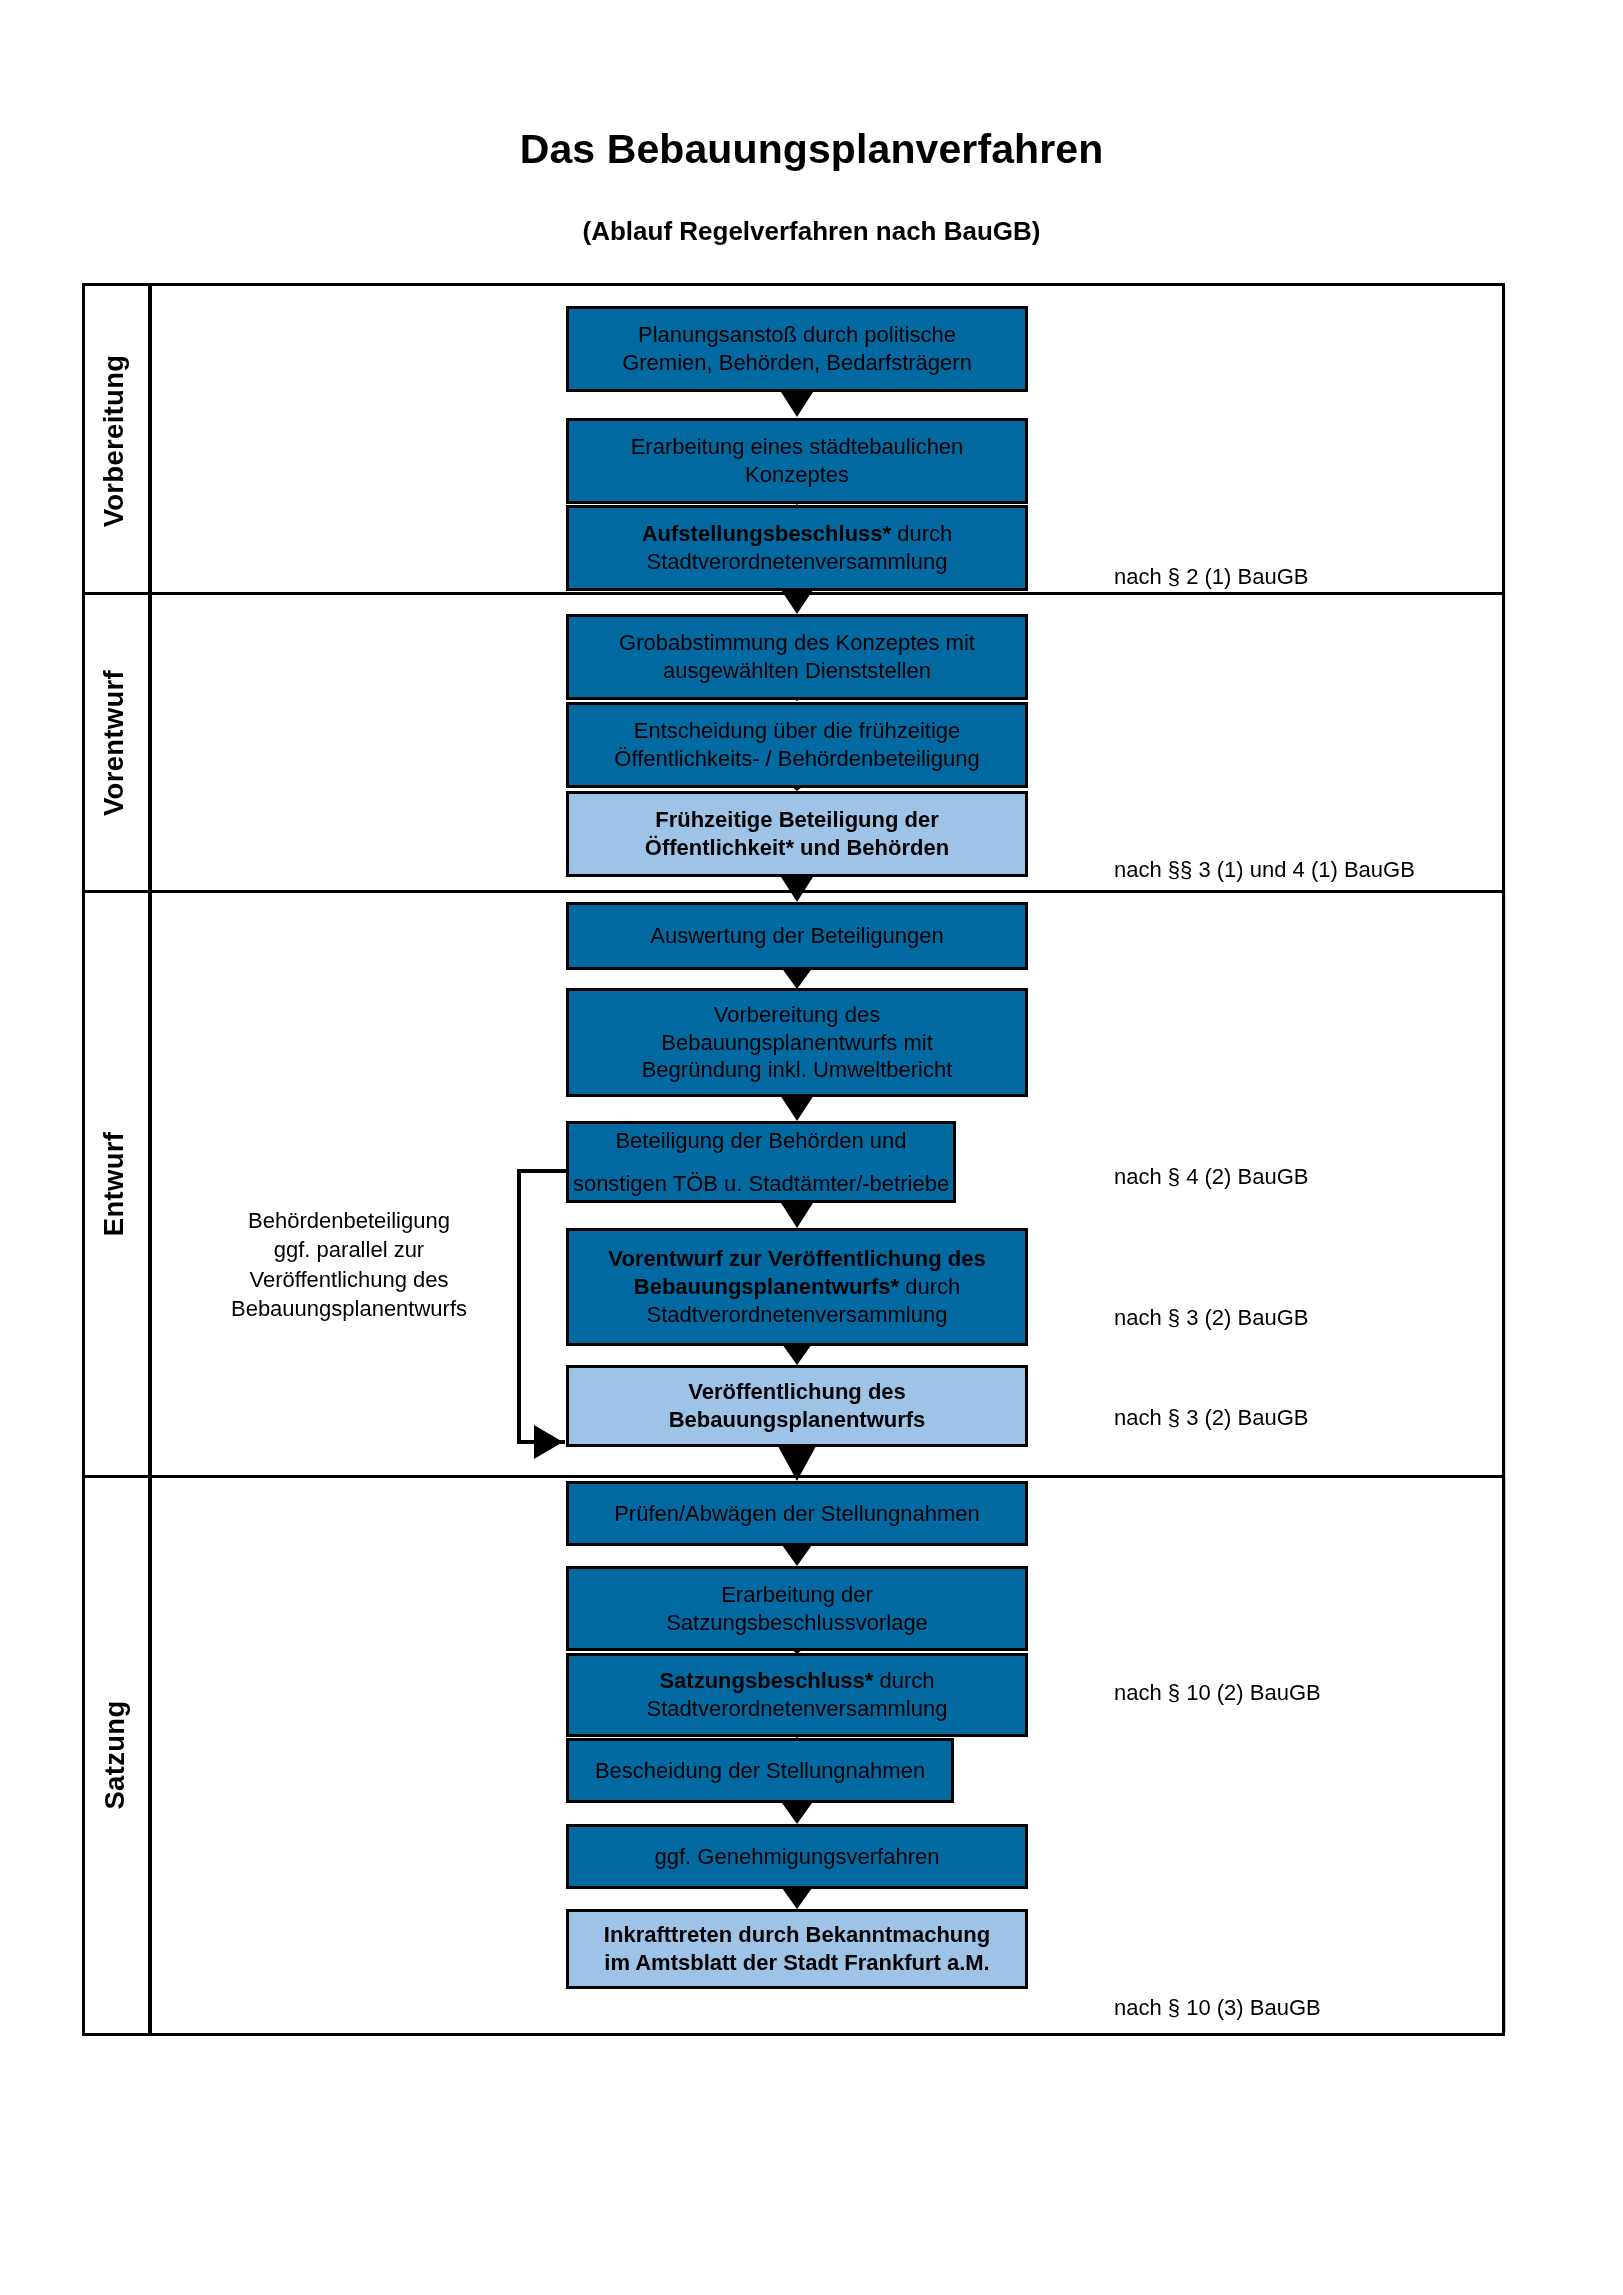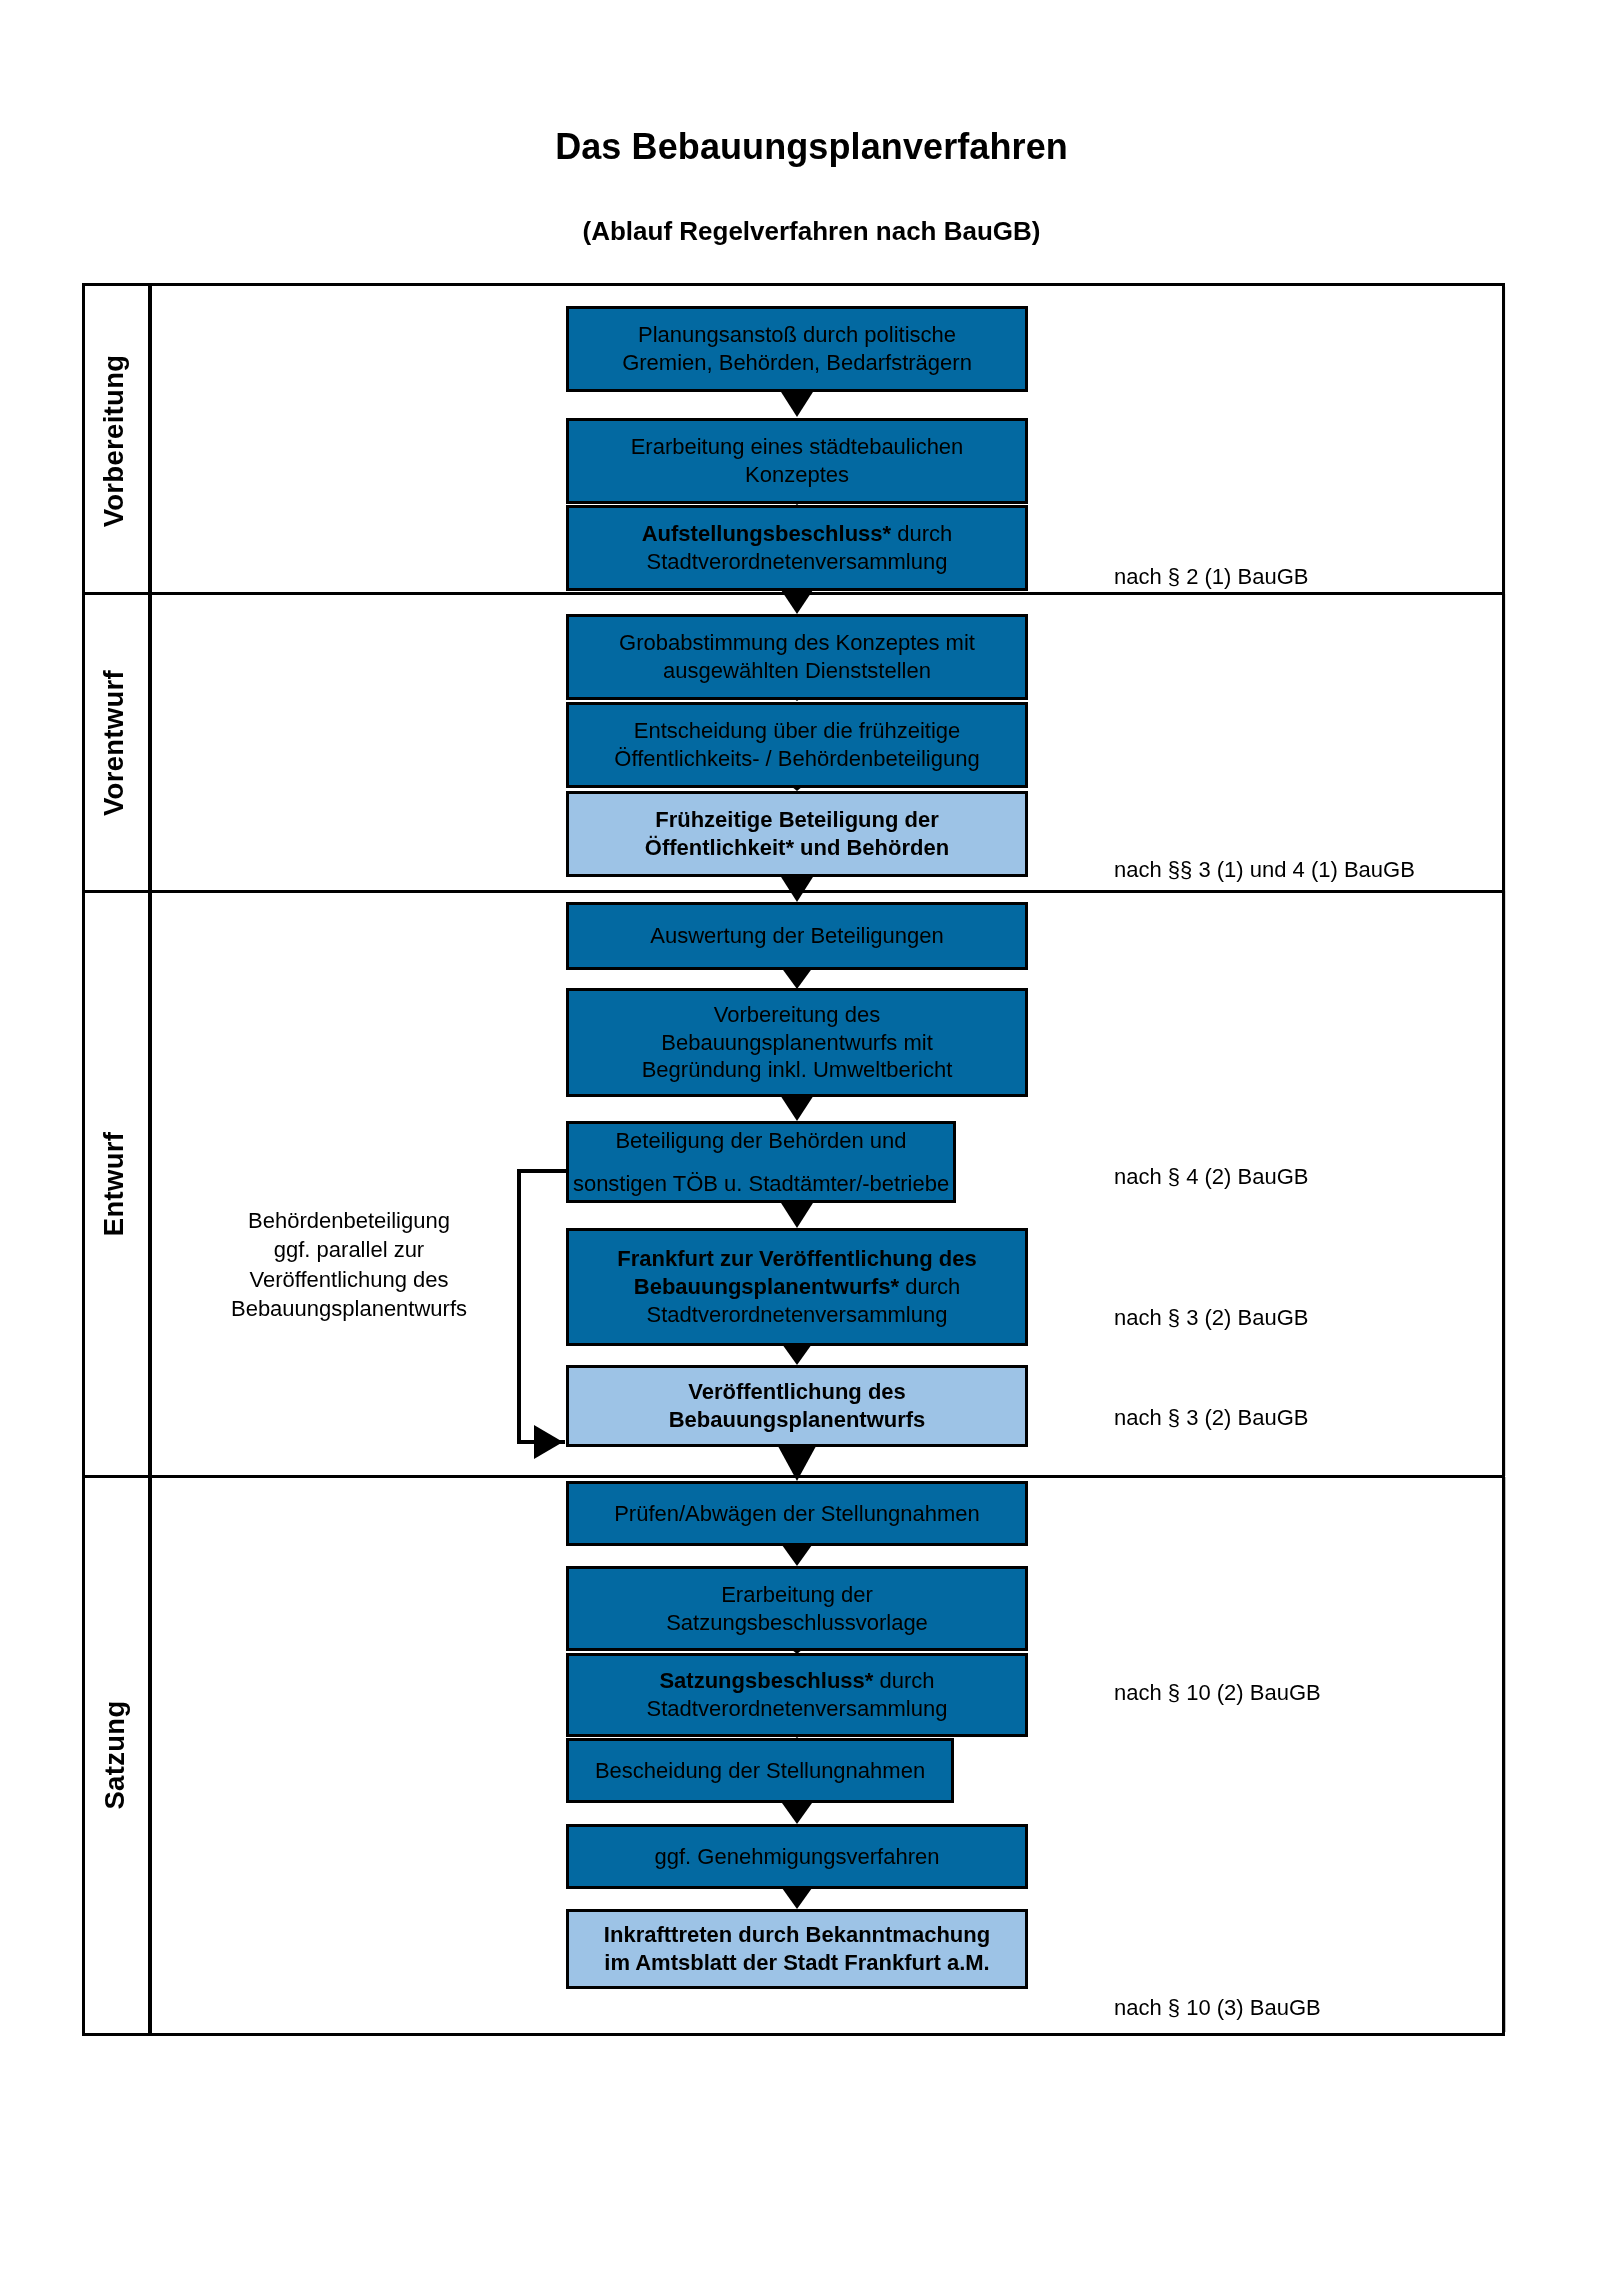--- a/index.html
+++ b/index.html
@@ -7,21 +7,21 @@
     width:1623px;height:2295px;
     font-family:"Liberation Sans","DejaVu Sans",sans-serif;
     color:#000;
     -webkit-font-smoothing:antialiased;
   }
   #page{position:relative;width:1623px;height:2295px;overflow:hidden;background:#fff;}
 
   
   .title{
     position:absolute;left:0;top:126px;width:1623px;
-    text-align:center;font-size:36px;font-weight:bold;letter-spacing:0.1px;
+    text-align:center;font-size:41px;font-weight:bold;letter-spacing:0.1px;
   }
   .subtitle{
     position:absolute;left:0;top:216px;width:1623px;
     text-align:center;font-size:26px;font-weight:bold;
   }
 
   
   .frame{
     position:absolute;left:82px;top:283px;width:1423px;height:1753px;
     border:3.9px solid #000;box-sizing:border-box;background:#fff;
@@ -182,21 +182,21 @@
       <div class="node" style="left: 566px; top: 988px; width: 462px; height: 109px;">
         <span class="ln">Vorbereitung des</span>
         <span class="ln">Bebauungsplanentwurfs mit</span>
         <span class="ln">Begründung inkl. Umweltbericht</span>
       </div>
       <div class="node" style="left: 566px; top: 1121px; width: 390px; height: 82px; gap: 15px;">
         <span class="ln">Beteiligung der Behörden und</span>
         <span class="ln">sonstigen TÖB u. Stadtämter/-betriebe</span>
       </div>
       <div class="node" style="left: 566px; top: 1228px; width: 462px; height: 118px;">
-        <span class="ln"><span class="b">Frankfurt zur Veröffentlichung des</span></span>
+        <span class="ln"><span class="b">Vorentwurf zur Veröffentlichung des</span></span>
         <span class="ln"><span class="b">Bebauungsplanentwurfs*</span> durch</span>
         <span class="ln">Stadtverordnetenversammlung</span>
       </div>
       <div class="node blue" style="left: 566px; top: 1365px; width: 462px; height: 82px;">
         <span class="ln">Veröffentlichung des</span>
         <span class="ln">Bebauungsplanentwurfs</span>
       </div>
       <div class="node" style="left: 566px; top: 1481px; width: 462px; height: 65px;">
         <span class="ln">Prüfen/Abwägen der Stellungnahmen</span>
       </div>

